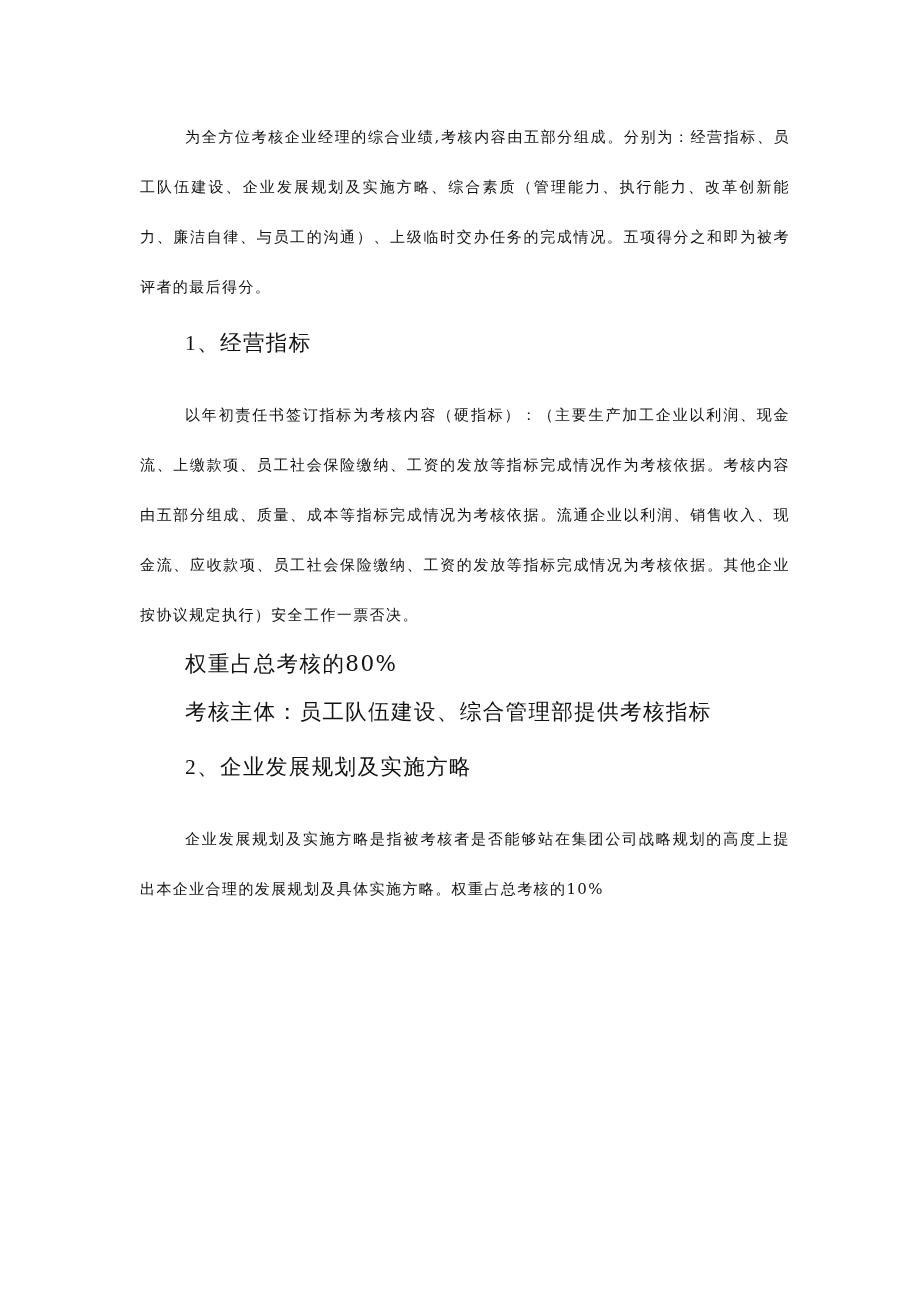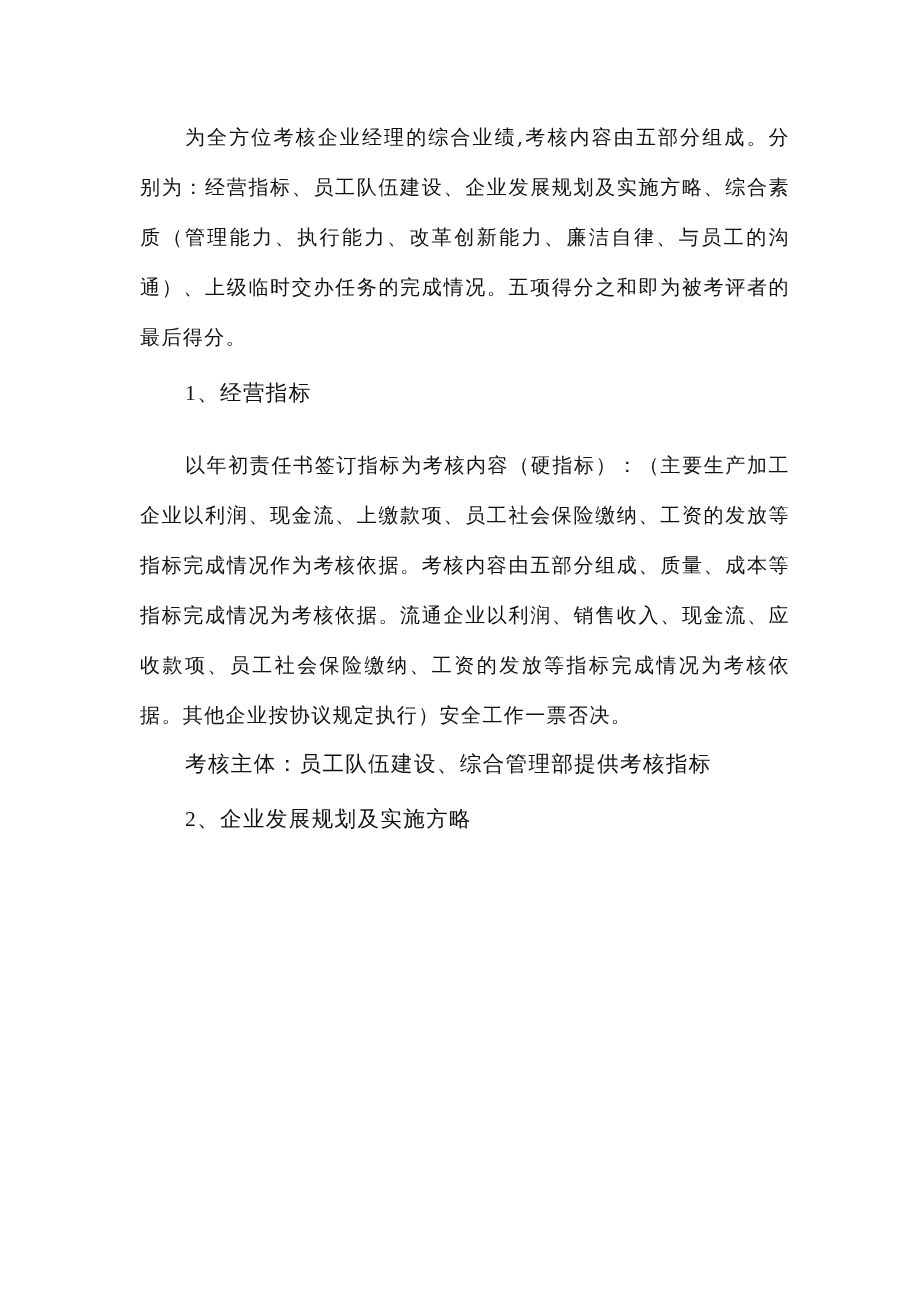--- a/index.html
+++ b/index.html
@@ -24,21 +24,21 @@
       background: #ffffff;
     }
     .content {
       position: absolute;
       left: 140px;
       top: 112px;
       width: 650px;
     }
     .para {
       margin: 0;
-      font-size: 20px;
+      font-size: 15px;
       line-height: 50px;
       letter-spacing: 1.4px;
       text-align: justify;
       text-justify: inter-character;
       word-break: break-all;
     }
     .indent {
       text-indent: 45px;
     }
     .heading {
@@ -66,21 +66,23 @@
   <div class="content">
 
     <p class="para indent">为全方位考核企业经理的综合业绩,考核内容由五部分组成。分别为：经营指标、员工队伍建设、企业发展规划及实施方略、综合素质（管理能力、执行能力、改革创新能力、廉洁自律、与员工的沟通）、上级临时交办任务的完成情况。五项得分之和即为被考评者的最后得分。</p>
 
     <div class="gap-sm"></div>
     <p class="heading">1、经营指标</p>
 
     <div class="gap-md"></div>
     <p class="para indent">以年初责任书签订指标为考核内容（硬指标）：（主要生产加工企业以利润、现金流、上缴款项、员工社会保险缴纳、工资的发放等指标完成情况作为考核依据。考核内容由五部分组成、质量、成本等指标完成情况为考核依据。流通企业以利润、销售收入、现金流、应收款项、员工社会保险缴纳、工资的发放等指标完成情况为考核依据。其他企业按协议规定执行）安全工作一票否决。</p>
 
+    <p class="meta">权重占总考核的80%</p>
     <p class="meta">考核主体：员工队伍建设、综合管理部提供考核指标</p>
 
     <div class="gap-sm"></div>
     <p class="heading">2、企业发展规划及实施方略</p>
 
     <div class="gap-md"></div>
+    <p class="para indent">企业发展规划及实施方略是指被考核者是否能够站在集团公司战略规划的高度上提出本企业合理的发展规划及具体实施方略。权重占总考核的10%</p>
 
   </div>
 </div>
 
 </body></html>

